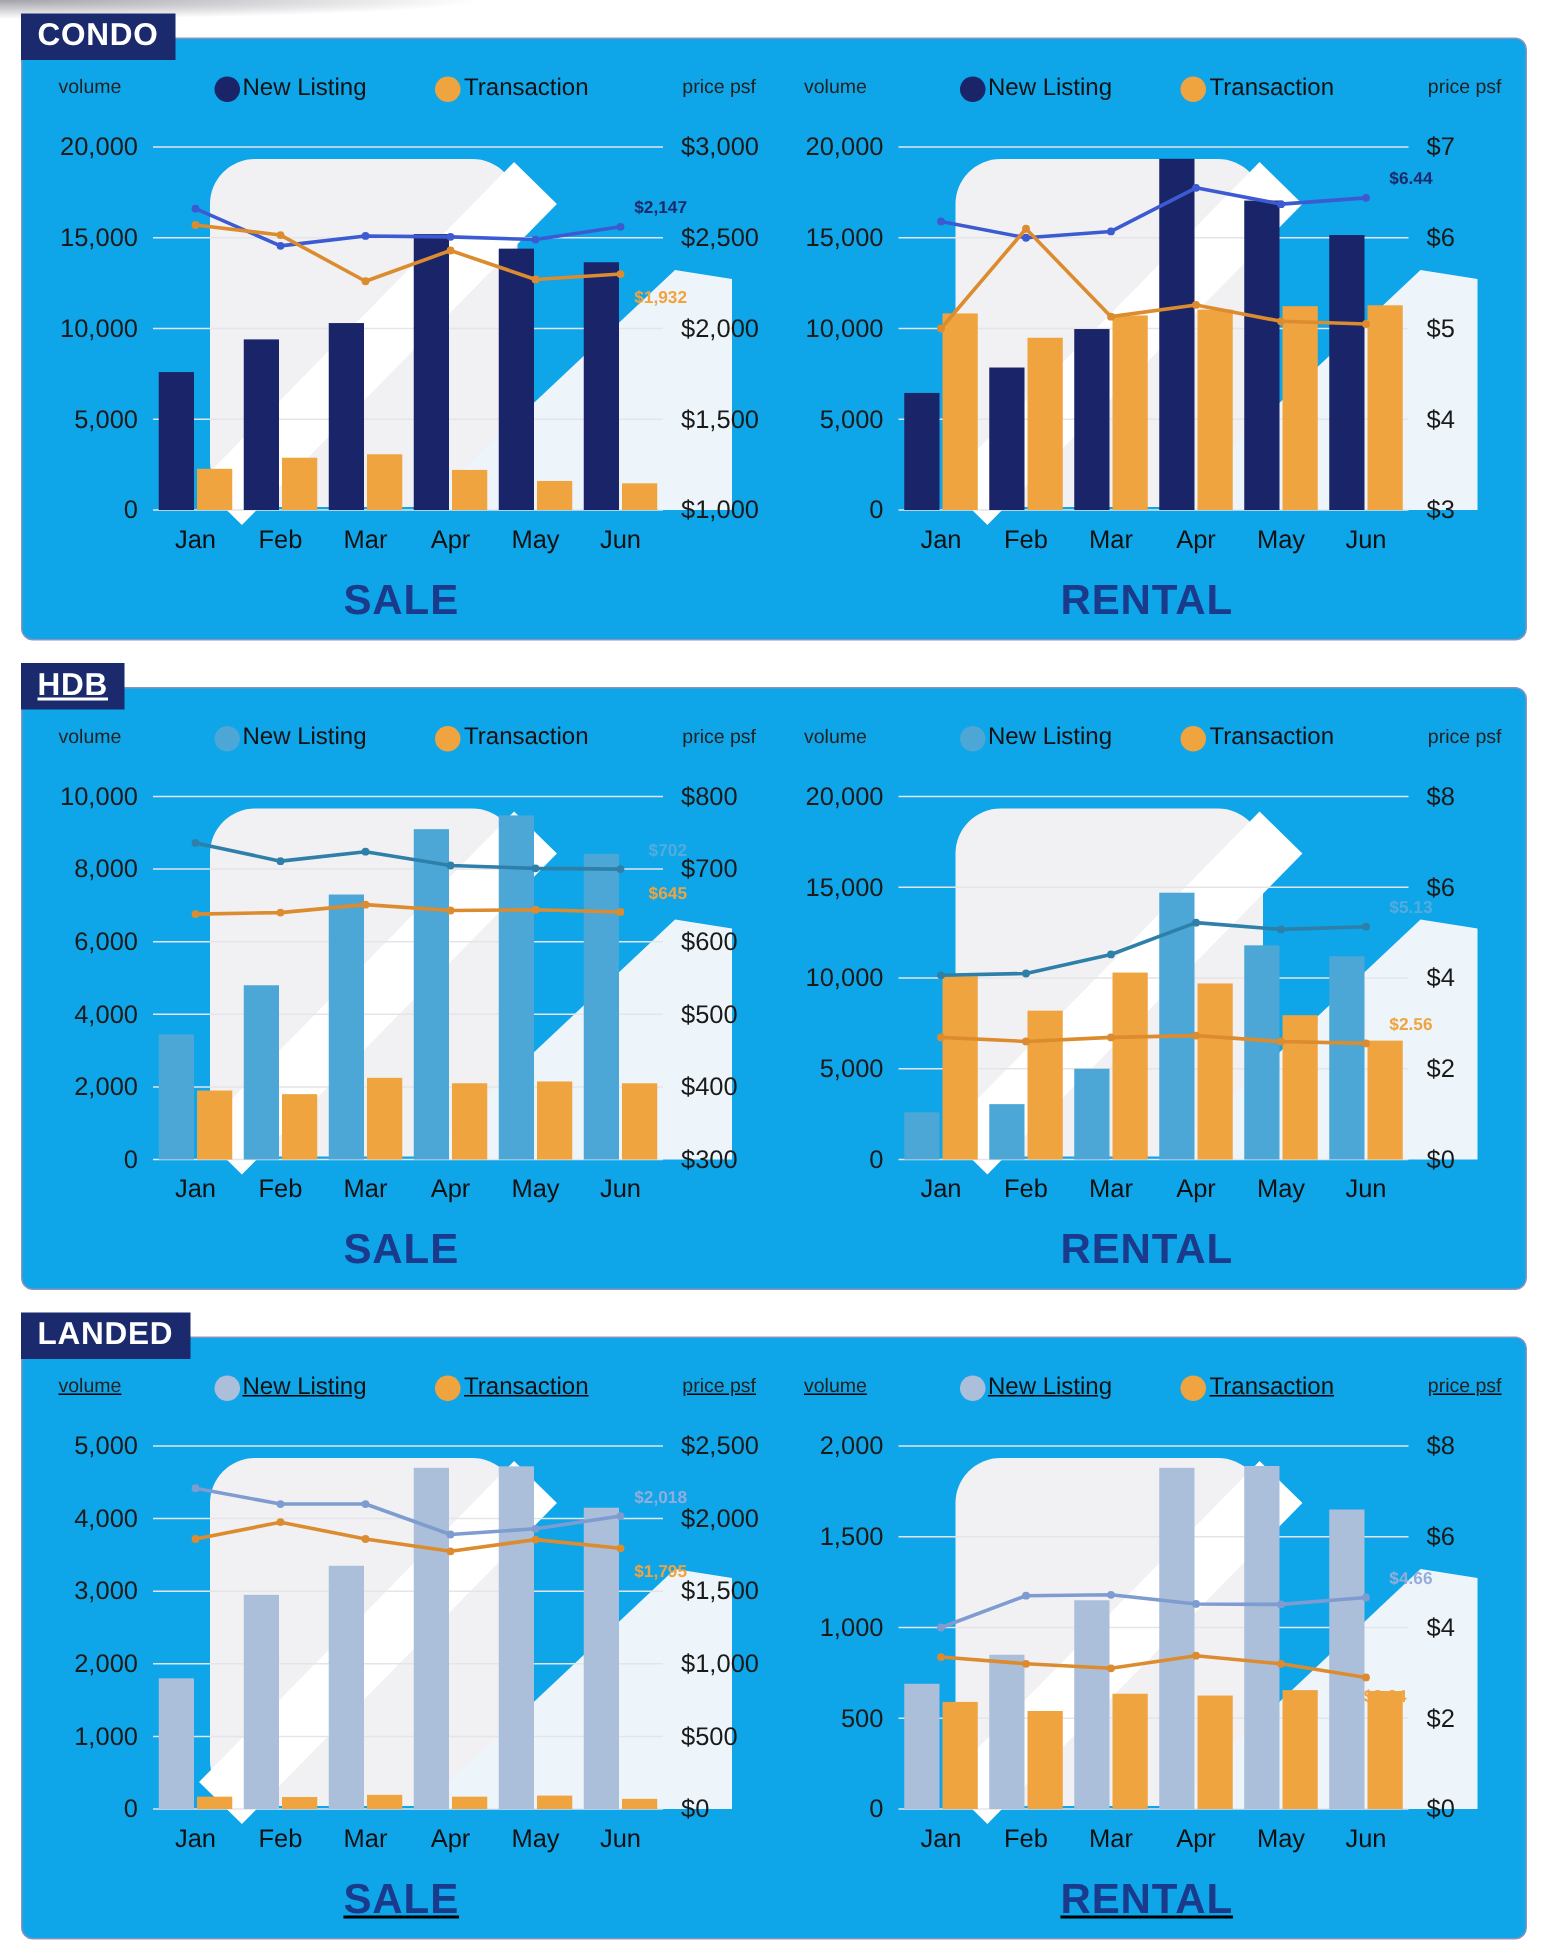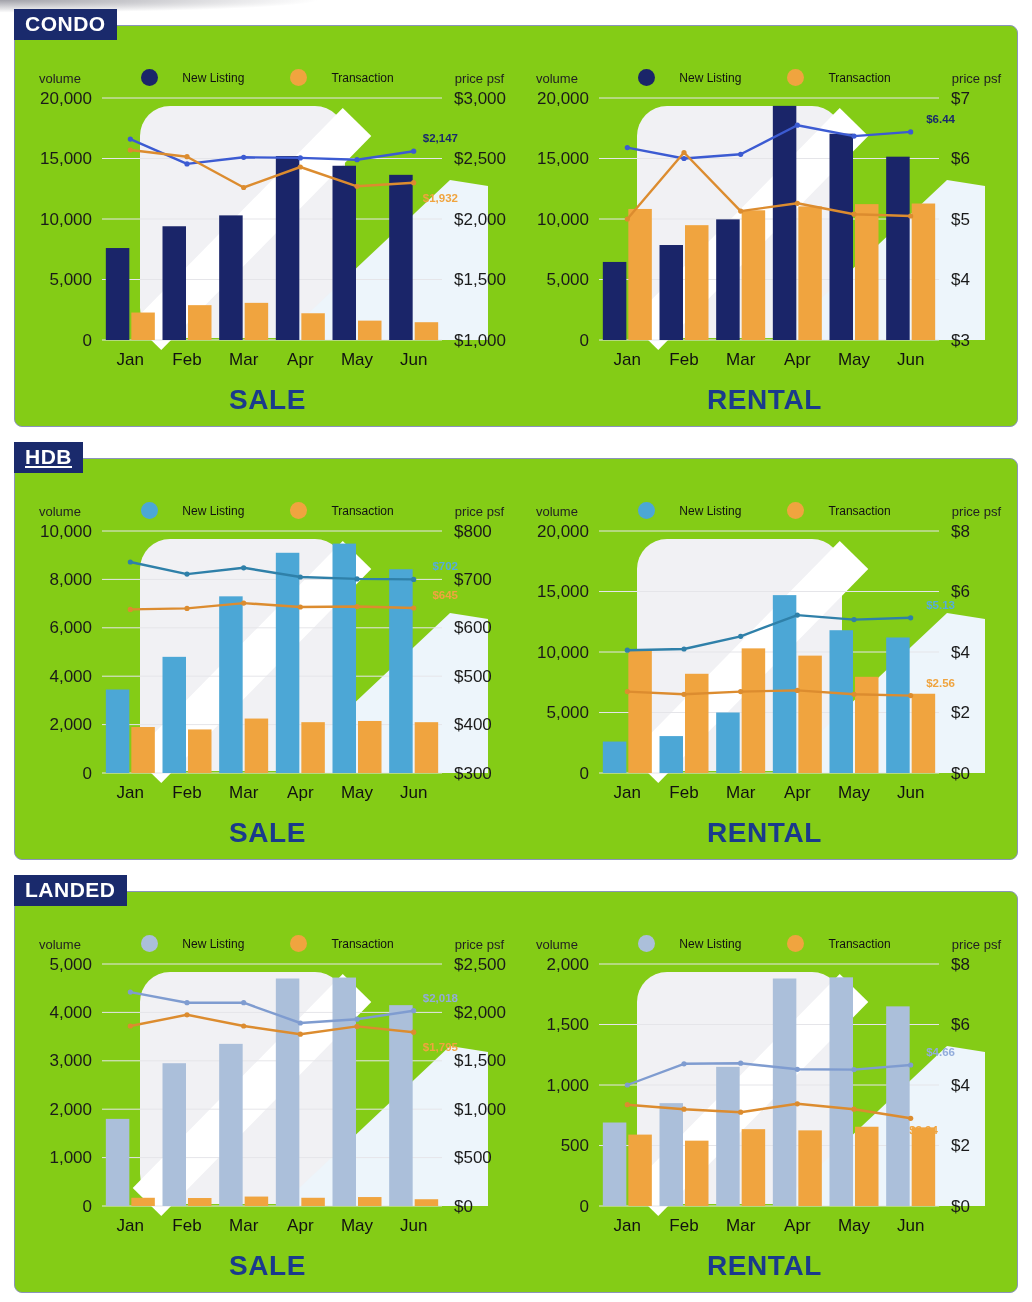--- a/index.html
+++ b/index.html
@@ -1,30 +1,30 @@
 <!DOCTYPE html>
 <html><head>
 <meta charset="utf-8">
 <style>
   html,body{margin:0;padding:0;background:#fff;font-family:"Liberation Sans",sans-serif;}
   #top-shadow{position:absolute;top:0;left:0;width:340px;height:16px;
     background:radial-gradient(130% 110% at 0 0, rgba(32,32,50,.42), rgba(32,32,50,0) 72%);pointer-events:none;}
   #sections{padding-top:25px;}
   .panel{position:relative;margin:0 14px 31px;border:1px solid #8A93BB;border-radius:8px;
-    background:#84cc16;padding:24px 4px 8px;}
+    background:#0ea5e9;padding:24px 4px 8px;}
   .tag{position:absolute;top:-17px;left:-1px;color:#fff;font-weight:700;font-size:21px;
     letter-spacing:.5px;padding:3px 11px 4px;}
   .charts-row{display:flex;}
   .chart{width:50%;display:flex;flex-direction:column;align-items:center;}
-  .chart-head{display:flex;align-items:flex-end;width:100%;height:36px;margin-bottom:2px;}
+  .chart-head{display:flex;align-items:flex-start;width:100%;height:36px;margin-bottom:2px;}
   .axis-title{font-size:13px;color:#222;}
   .axis-title.left{width:92px;text-align:left;padding-left:20px;box-sizing:border-box;}
   .axis-title.right{width:92px;text-align:right;padding-right:12px;box-sizing:border-box;}
   .legend{flex:1;display:flex;justify-content:center;gap:46px;align-items:center;}
-  .legend-item{display:flex;align-items:center;gap:24px;font-size:12px;color:#111;margin-top:12px;}
+  .legend-item{display:flex;align-items:center;gap:2px;font-size:16px;color:#111;}
   .dot{width:17px;height:17px;border-radius:50%;flex:0 0 auto;}
   .chart-title{font-size:28px;font-weight:700;letter-spacing:.6px;margin:6px 0 2px;color:#1A3A8C;}
   #footnote{text-align:center;font-style:italic;font-size:15px;color:#111;margin:2px 0 12px;}
   svg{display:block;}
   svg text{font-family:"Liberation Sans",sans-serif;}
 </style>
 </head>
 <body>
 
 <div id="top-shadow"></div>
@@ -370,21 +370,21 @@
               <text x="221.66666666666666" y="277" text-anchor="middle" font-size="17" fill="#111">Mar</text>
               <text x="278.3333333333333" y="277" text-anchor="middle" font-size="17" fill="#111">Apr</text>
               <text x="335" y="277" text-anchor="middle" font-size="17" fill="#111">May</text>
               <text x="391.66666666666663" y="277" text-anchor="middle" font-size="17" fill="#111">Jun</text>
             </g>
           </svg>
           <div class="chart-title" style="color: rgb(26, 58, 140);">RENTAL</div>
         </div>
       </div>
     </section>
-    <section class="panel" style="border-color: rgb(138, 147, 187);">
+    <section class="panel" style="border-color: rgb(138, 147, 187); text-decoration: underline;">
       <div class="tag" style="background: rgb(26, 42, 108);">LANDED</div>
       <div class="charts-row">
         <div class="chart">
           <div class="chart-head">
             <span class="axis-title left">volume</span>
             <div class="legend">
               <div class="legend-item">
                 <span class="dot" style="background: rgb(171, 191, 218);"></span>
                 <span>New Listing</span>
               </div>

